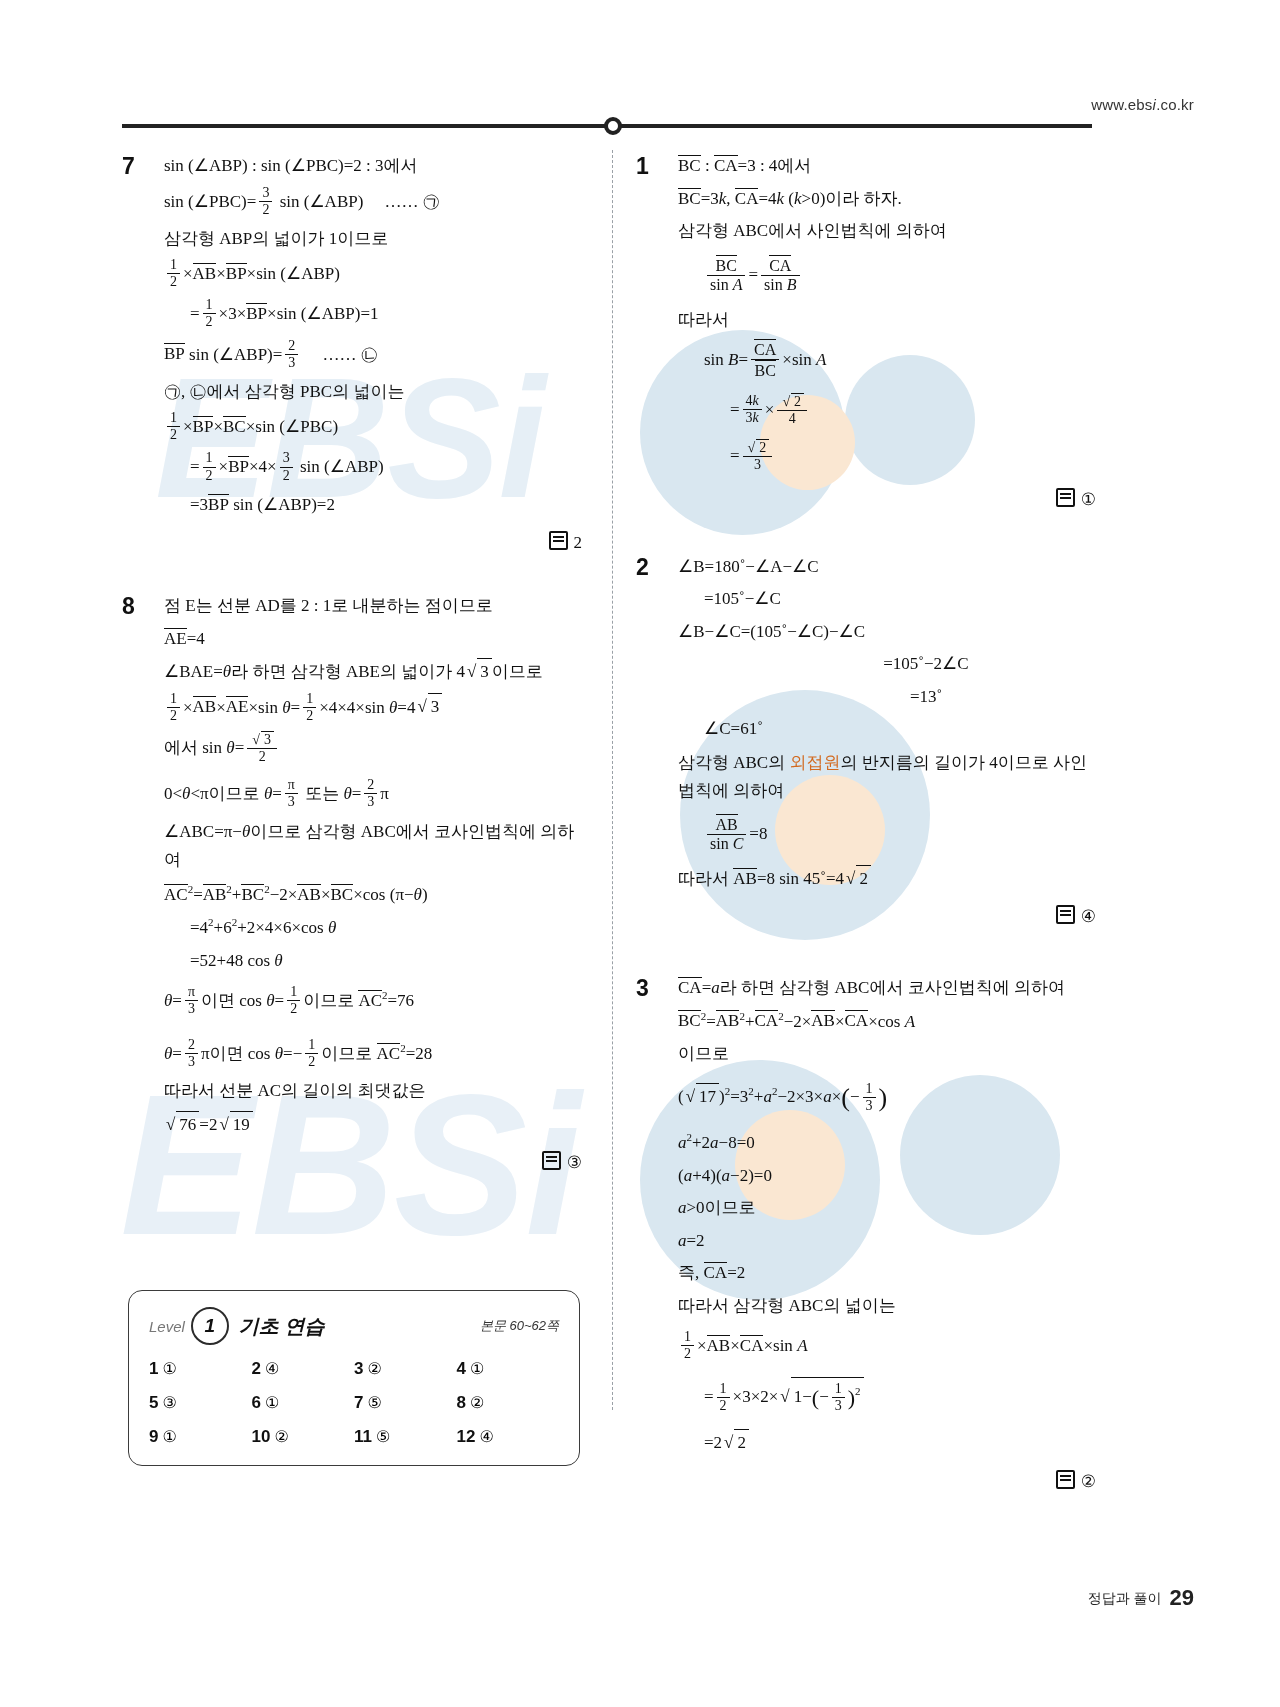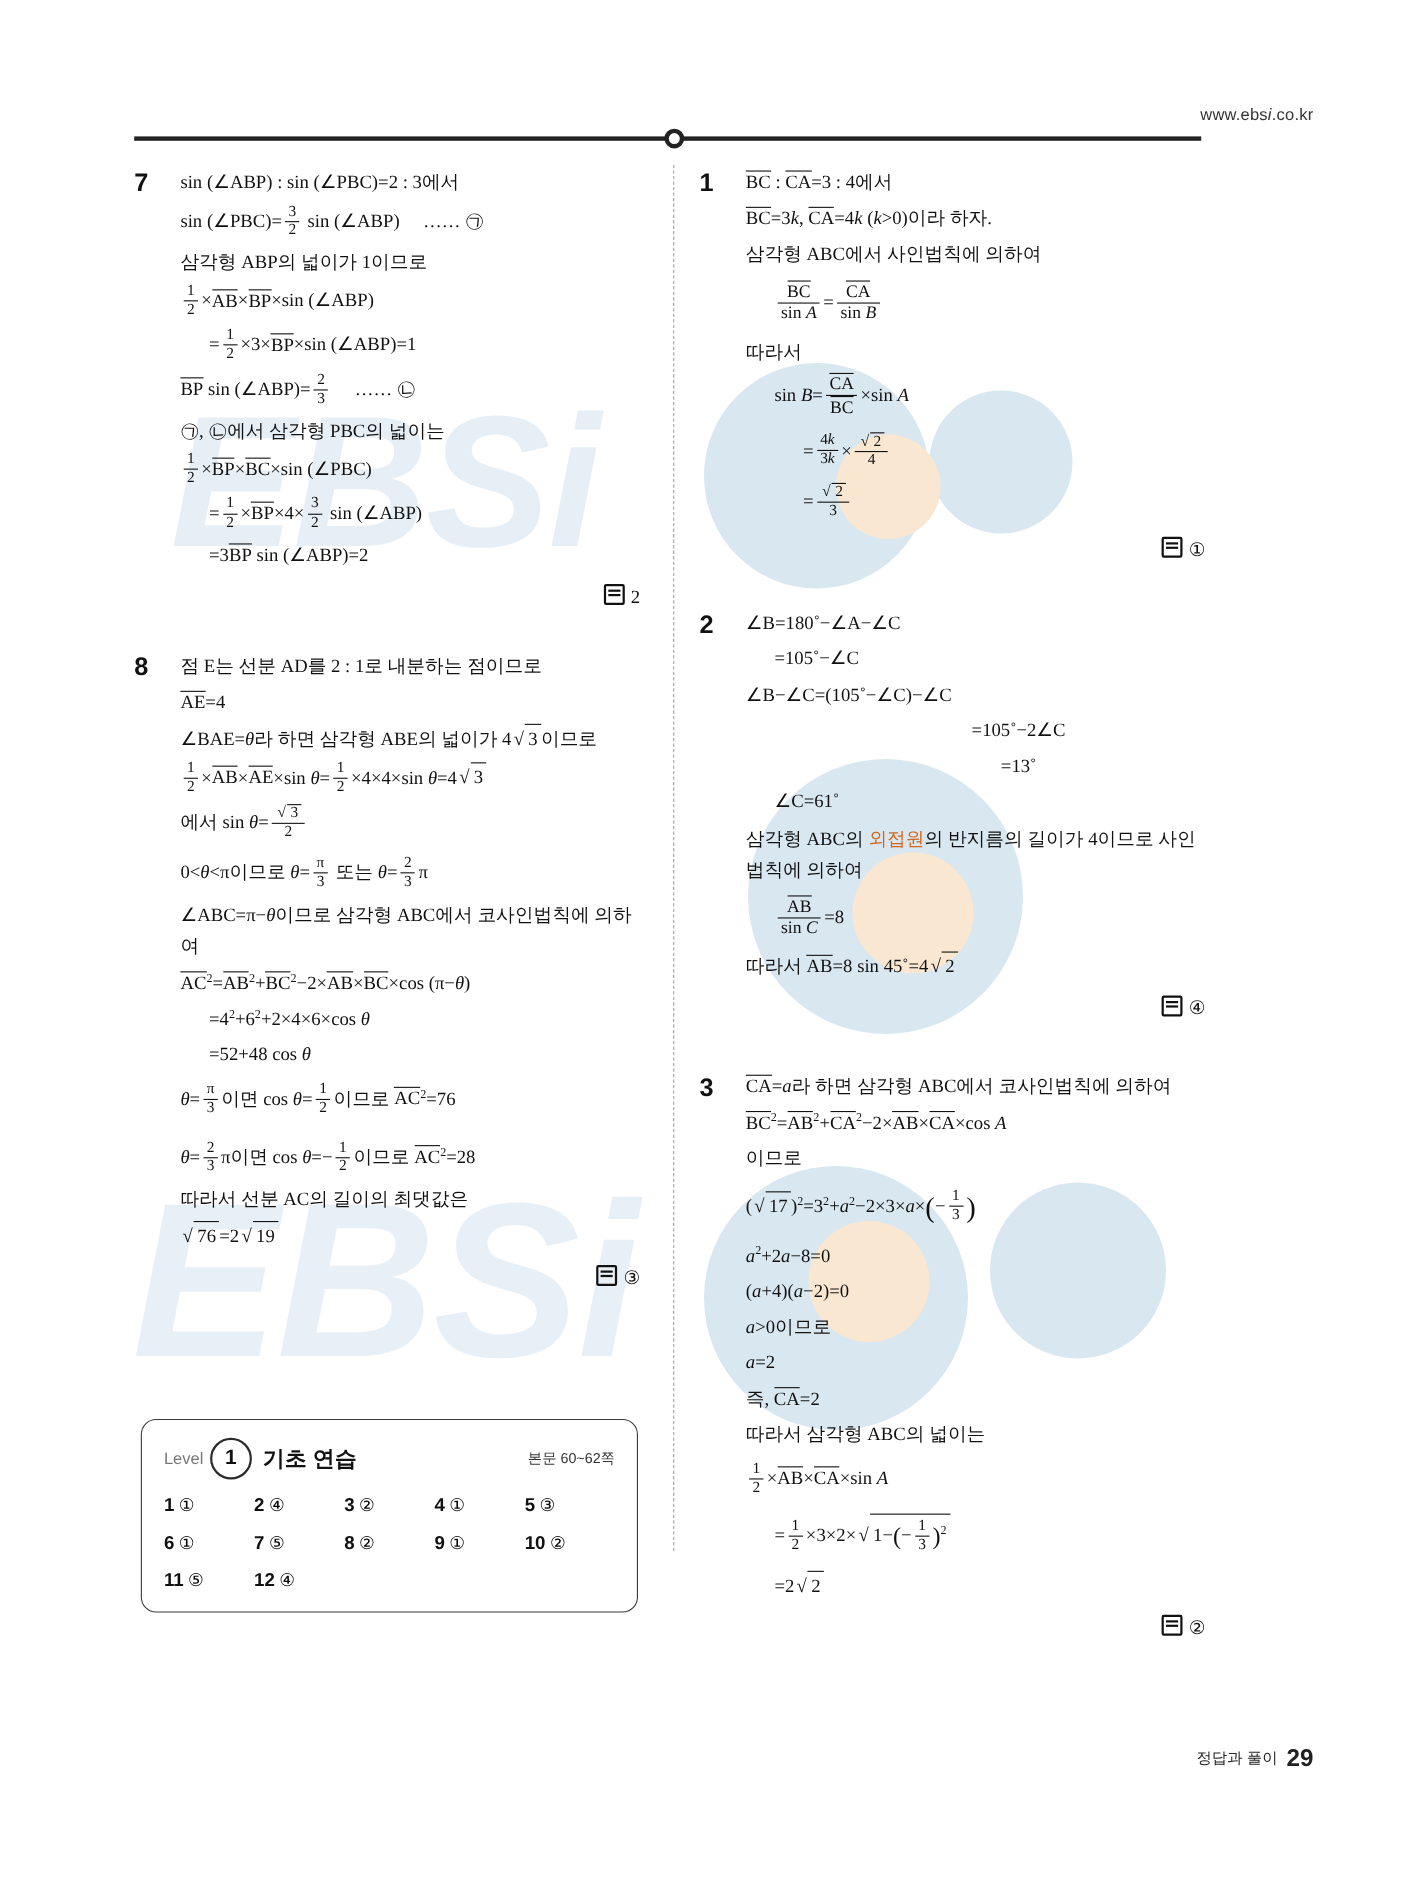--- a/index.html
+++ b/index.html
@@ -176,20 +176,21 @@
     border: 1.5px solid #3b3b3b;
     border-radius: 14px;
     padding: 16px 20px 18px 20px;
     box-sizing: border-box;
     background: #fff;
   }
   .level-head {
     display: flex;
     align-items: center;
     margin-bottom: 14px;
+    font-style: italic;
   }
   .level-word {
     font-family: "Liberation Sans", sans-serif;
     font-size: 15px;
     color: #777;
     margin-right: 6px;
   }
   .level-badge {
     width: 34px; height: 34px;
     border-radius: 50%;
@@ -211,21 +212,21 @@
     color: #111;
   }
   .level-pages {
     margin-left: auto;
     font-family: "Liberation Sans", sans-serif;
     font-size: 13px;
     color: #333;
   }
   .ans-grid {
     display: grid;
-    grid-template-columns: repeat(5, 1fr);
+    grid-template-columns: repeat(4, 1fr);
     row-gap: 14px;
     font-family: "Liberation Sans", sans-serif;
     font-size: 17px;
   }
   .ans-cell { white-space: nowrap; }
   .ans-cell b {
     font-weight: bold;
     margin-right: 4px;
     color: #111;
   }

